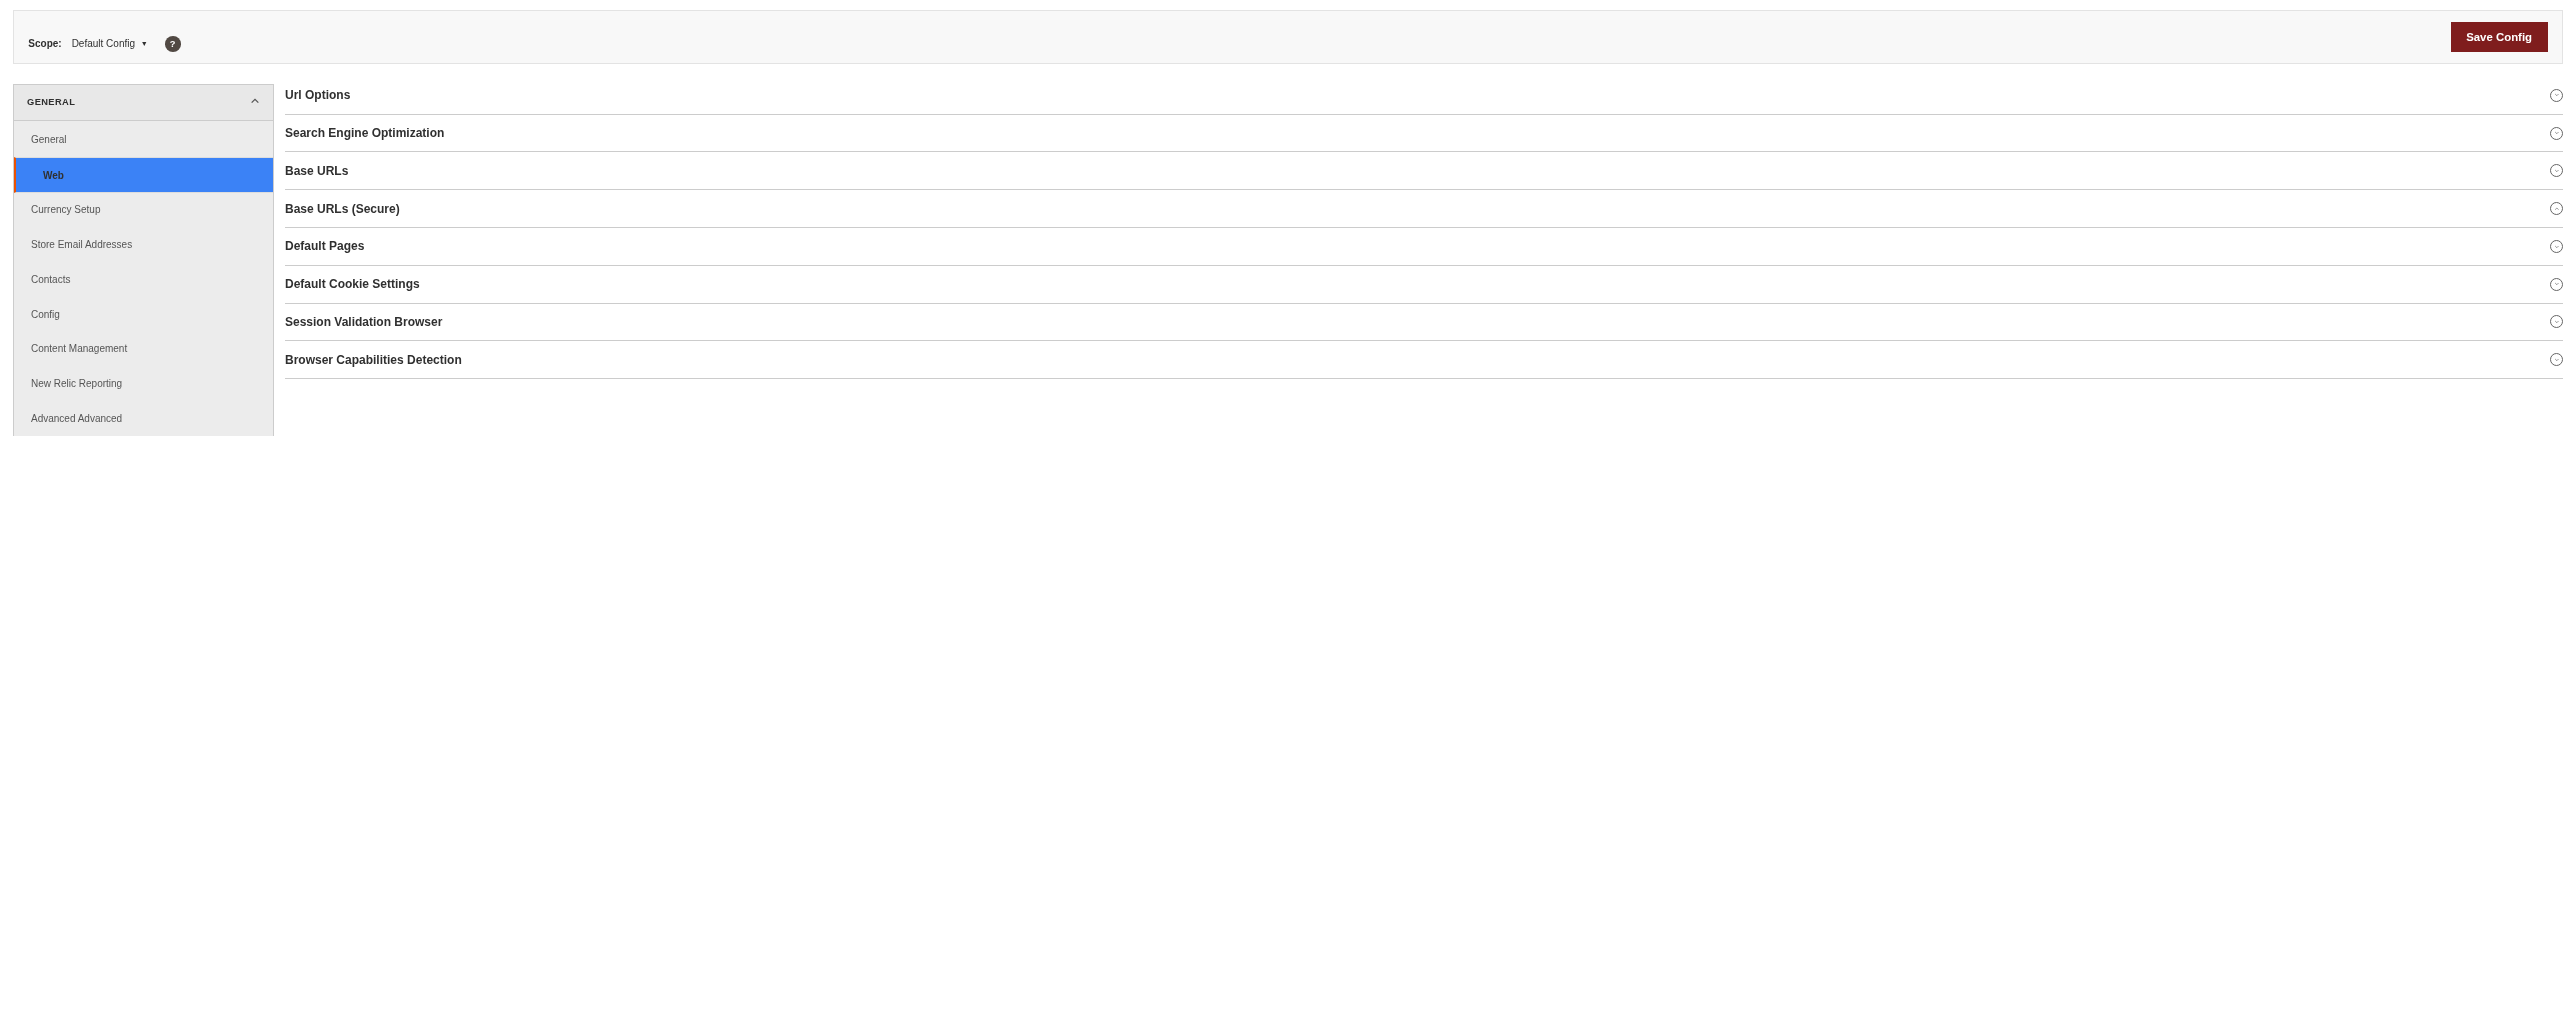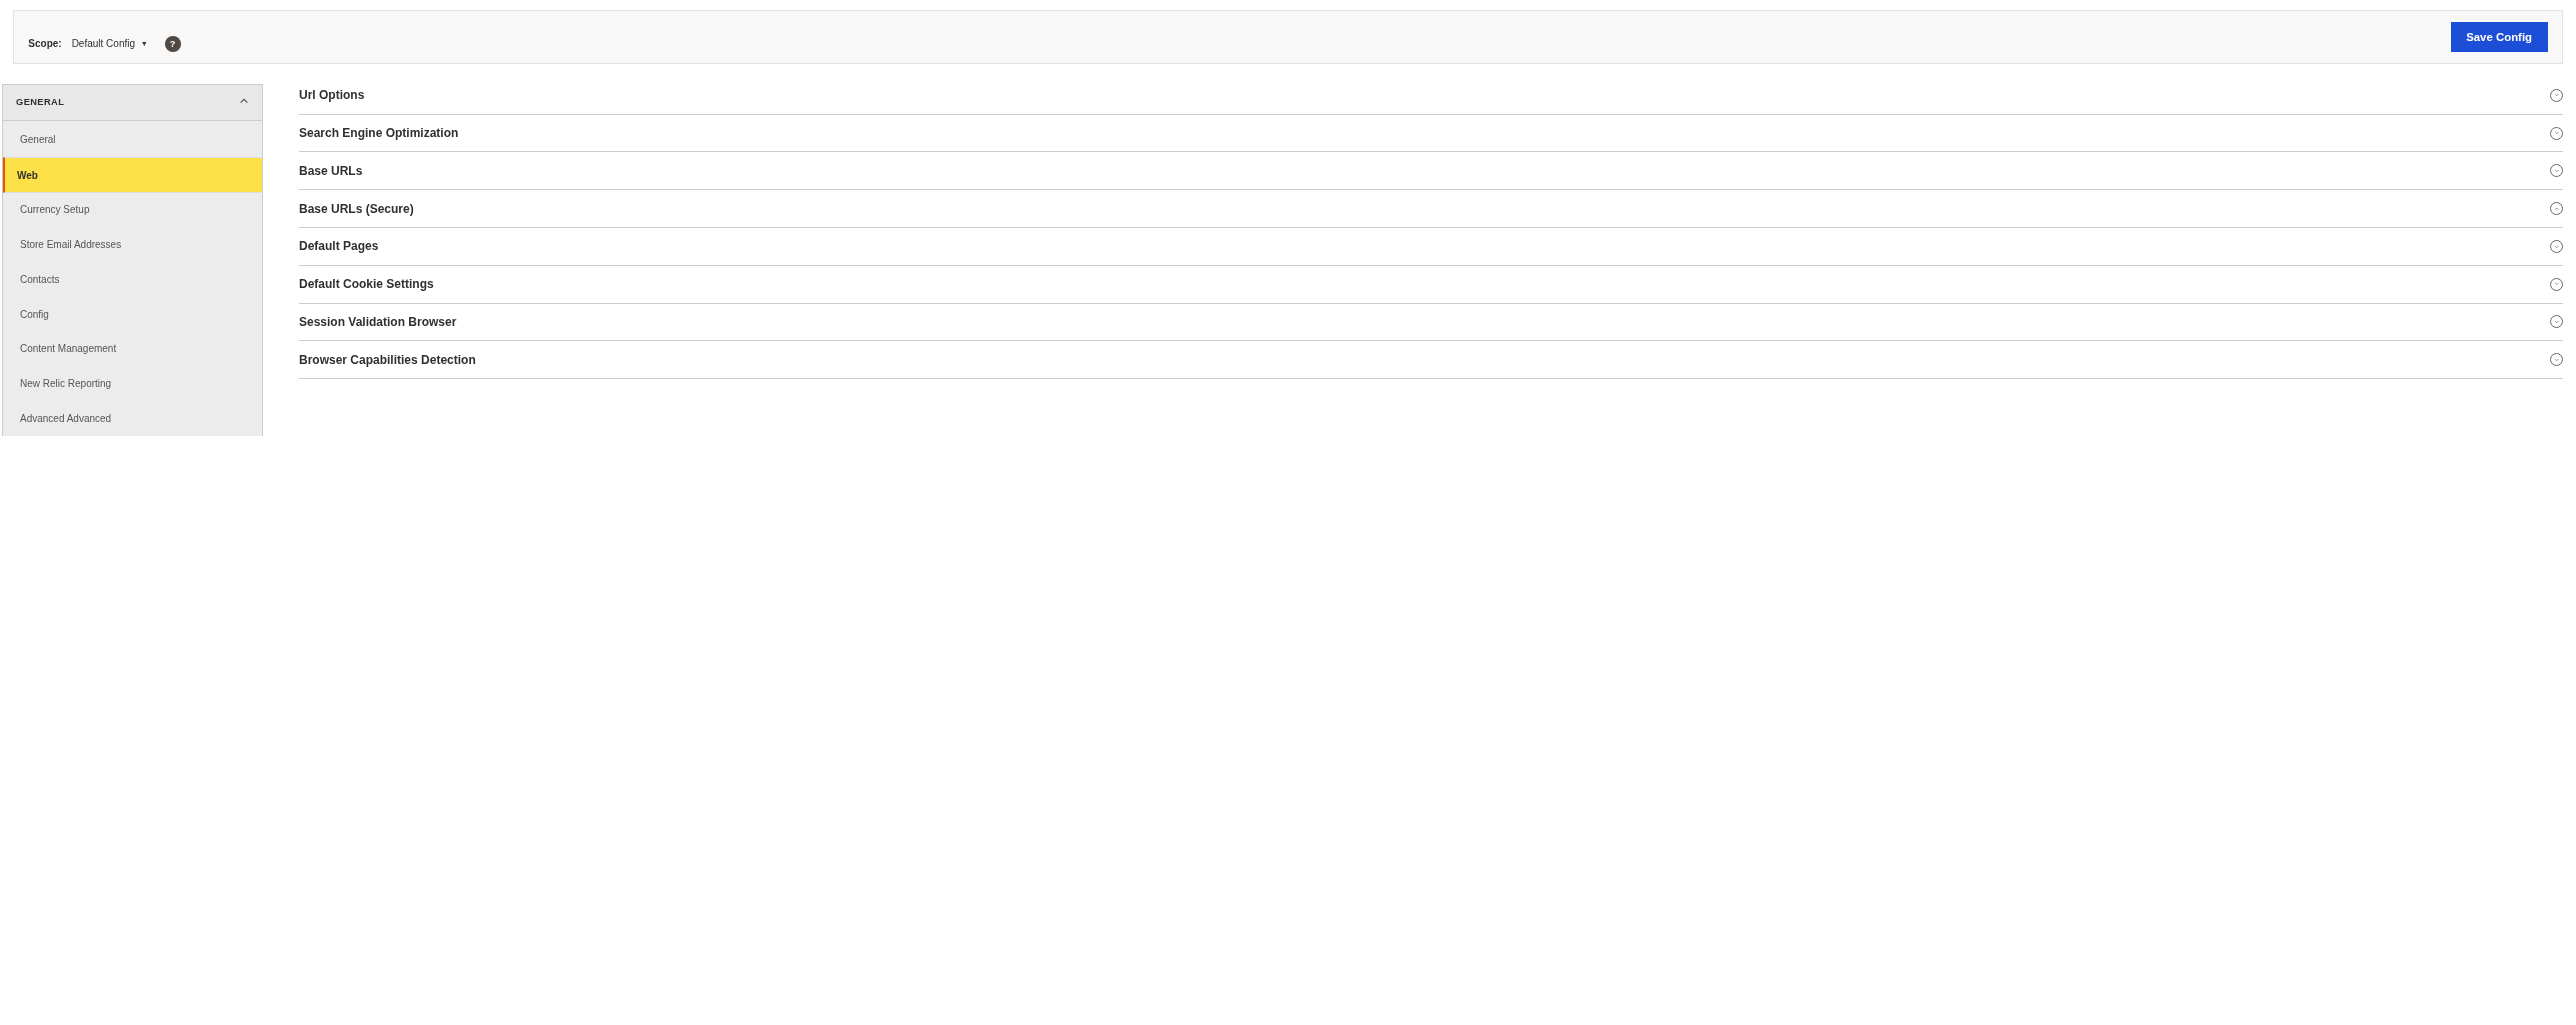--- a/index.html
+++ b/index.html
@@ -50,32 +50,32 @@
       color: #fff;
       display: flex;
       align-items: center;
       justify-content: center;
       font-weight: 700;
       font-size: 9.3px;
       margin-left: 7.1px;
       cursor: pointer;
     }
     .save-btn {
-      background: #1d4ed8;
+      background: #7f1d1d;
       color: #fff;
       border: none;
       padding: 8.6px 15.7px;
       font-size: 11.4px;
       font-weight: 600;
       cursor: pointer;
     }
     .layout {
       display: flex;
-      margin: 20px 13px 0 2px;
-      gap: 36px;
+      margin: 20px 13px 0 13px;
+      gap: 11px;
     }
     .sidebar {
       width: 261px;
       flex-shrink: 0;
       border: 0.7px solid #ccc;
       border-bottom: none;
     }
     .sidebar-group-header {
       background: #e8e8e8;
       padding: 11.4px 13px;
@@ -97,23 +97,23 @@
       background: #ececec;
     }
     .sidebar-item {
       padding: 11.4px 14.3px 11.4px 17px;
       color: #555;
       cursor: pointer;
       border-bottom: 0.7px solid #ececec;
       font-size: 10px;
     }
     .sidebar-item.active {
-      background: #fde047;
+      background: #3b82f6;
       border-left: 2.1px solid #eb5202;
-      padding-left: 12px;
+      padding-left: 27px;
       font-weight: 600;
       color: #303030;
       border-top: 0.7px solid #ddd;
       border-bottom: 0.7px solid #ddd;
     }
     .sidebar-item.first {
       padding-top: 13px;
     }
     .main {
       flex: 1;

